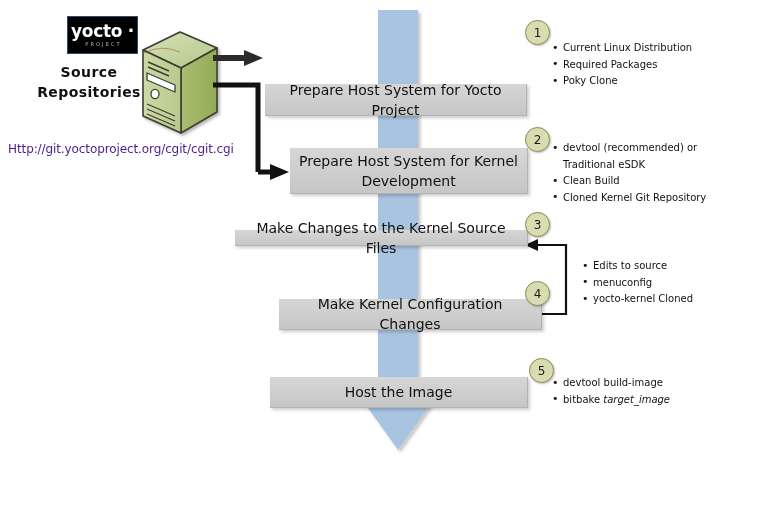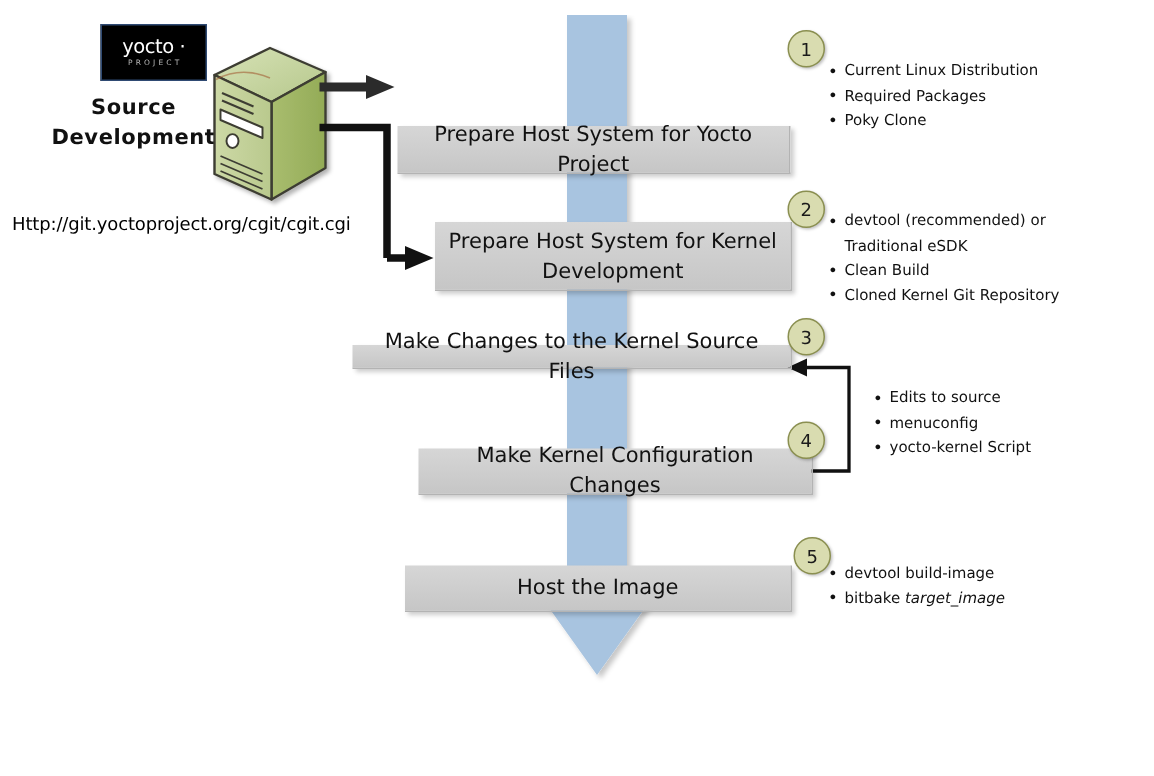--- a/index.html
+++ b/index.html
@@ -46,23 +46,23 @@
     z-index: 3;
     display: flex;
     flex-direction: column;
     align-items: center;
     justify-content: center;
     line-height: 1;
   }
   .yocto-logo .logo-word {
     color: #ffffff;
     font-family: "DejaVu Sans", sans-serif;
-    font-size: 13px;
+    font-size: 17px;
     letter-spacing: -0.3px;
-    font-weight: 400;
+    font-weight: 700;
   }
   .yocto-logo .logo-sub {
     color: #b9b9b9;
     font-family: "DejaVu Sans", sans-serif;
     font-size: 5px;
     letter-spacing: 2.1px;
     margin-top: 2px;
     margin-left: 2px;
   }
 
@@ -78,21 +78,21 @@
     line-height: 20px;
     letter-spacing: 0.4px;
     color: #111111;
     z-index: 3;
   }
   .repo-url {
     position: absolute;
     left: 8px;
     top: 142px;
     font-size: 12px;
-    color: #000000;
+    color: #4c1d95;
     letter-spacing: -0.1px;
     z-index: 3;
     white-space: nowrap;
   }
 
   
   .server-icon {
     position: absolute;
     left: 133px;
     top: 28px;
@@ -213,21 +213,21 @@
     <path d="M 48 0 L 88 0 L 88 370 L 118 370 L 68 440 L 18 370 L 48 370 Z" fill="#a8c4e0" filter="url(#shdw)"></path>
   </svg>
 
   <div class="yocto-logo">
     <span class="logo-word">yocto ·</span>
     <span class="logo-sub">PROJECT</span>
   </div>
 
   <div class="source-label">
     <div>Source</div>
-    <div>Development</div>
+    <div>Repositories</div>
   </div>
 
   <div class="repo-url">Http://git.yoctoproject.org/cgit/cgit.cgi</div>
 
   <svg class="server-icon" viewBox="0 0 92 112" xmlns="http://www.w3.org/2000/svg">
     <defs>
       <linearGradient id="gFront" x1="0" y1="0" x2="1" y2="0">
         <stop offset="0%" stop-color="#cdd9a6"></stop>
         <stop offset="100%" stop-color="#b9c98d"></stop>
       </linearGradient>
@@ -322,21 +322,21 @@
 
   <ul class="bullets" id="bullets-2">
     <li>devtool (recommended) or Traditional eSDK</li>
     <li>Clean Build</li>
     <li>Cloned Kernel Git Repository</li>
   </ul>
 
   <ul class="bullets" id="bullets-3">
     <li>Edits to source</li>
     <li>menuconfig</li>
-    <li>yocto-kernel Script</li>
+    <li>yocto-kernel Cloned</li>
   </ul>
 
   <ul class="bullets" id="bullets-5">
     <li>devtool build-image</li>
     <li><span>bitbake </span><span class="ital">target_image</span></li>
   </ul>
 
 </div>
 
 </body></html>

